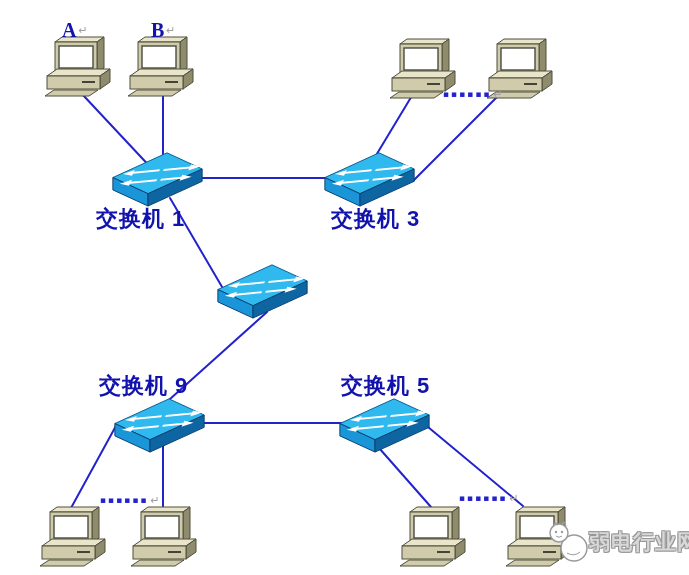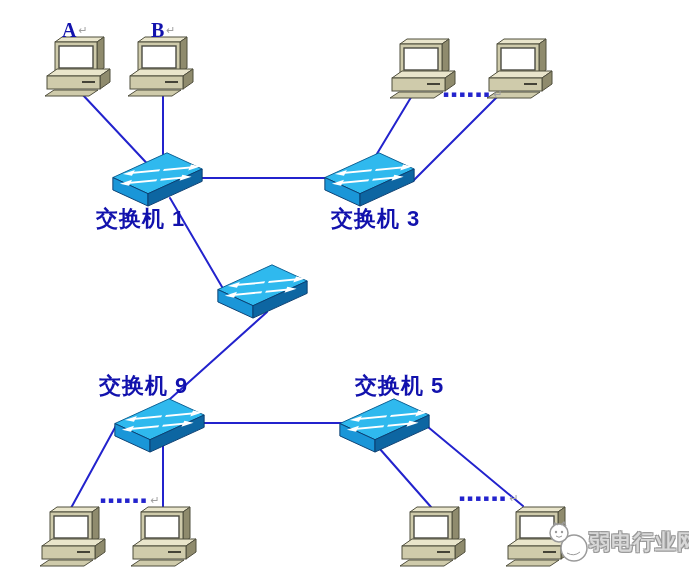--- a/index.html
+++ b/index.html
@@ -175,21 +175,21 @@
   <div class="host-label" style="left:62px;top:19px">
     <span>A</span><span class="ret">↵</span>
   </div>
   <div class="host-label" style="left:151px;top:19px">
     <span>B</span><span class="ret">↵</span>
   </div>
 
   <div class="sw-label" style="left:96px;top:204px">交换机 1</div>
   <div class="sw-label" style="left:331px;top:204px">交换机 3</div>
   <div class="sw-label" style="left:99px;top:371px">交换机 9</div>
-  <div class="sw-label" style="left:355px;top:371px">交换机 5</div>
+  <div class="sw-label" style="left:341px;top:371px">交换机 5</div>
 
   <div class="dots-group" style="left:443px;top:88px">
     <span class="dots">▪▪▪▪▪▪</span>
       <span class="ret">↵</span>
   </div>
   <div class="dots-group" style="left:100px;top:494px">
     <span class="dots">▪▪▪▪▪▪</span>
       <span class="ret">↵</span>
   </div>
   <div class="dots-group" style="left:459px;top:492px">

